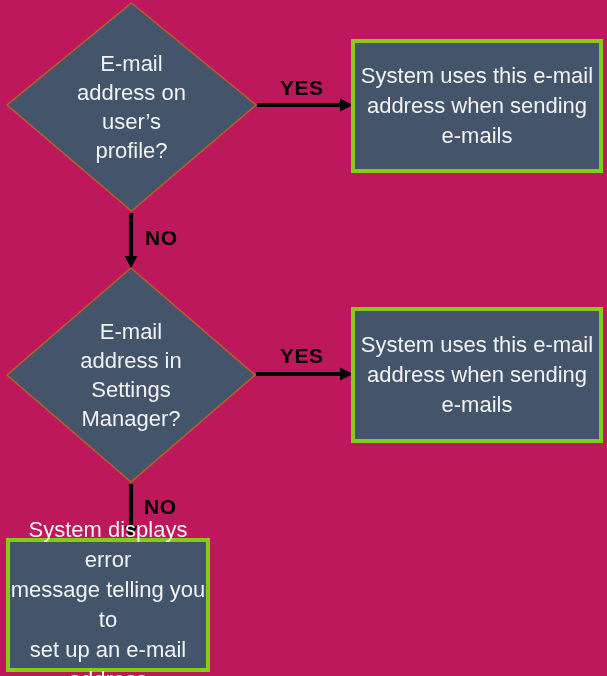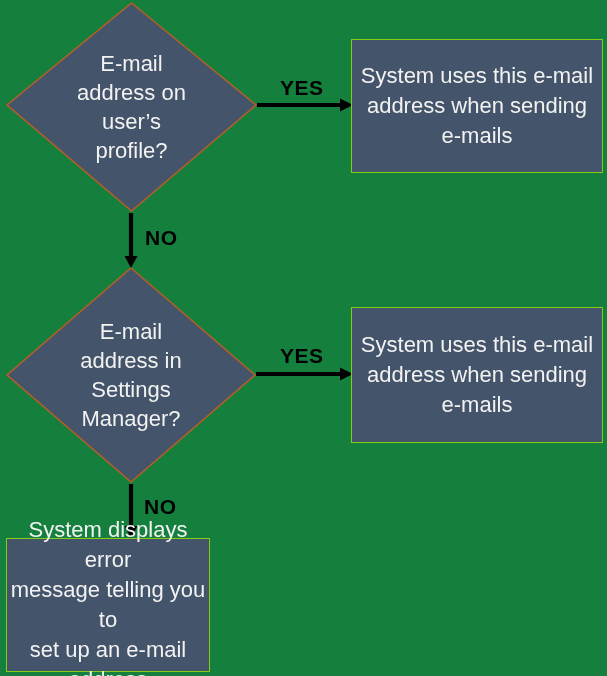--- a/index.html
+++ b/index.html
@@ -1,35 +1,35 @@
 <!DOCTYPE html>
 <html><head>
 <meta charset="utf-8">
 <style>
   html, body { margin: 0; padding: 0; background: #ffffff; }
   .canvas {
     position: relative;
     width: 607px;
     height: 676px;
-    background: #15803d;
+    background: #be185d;
     font-family: "Liberation Sans", sans-serif;
     overflow: hidden;
   }
   .shapes-layer {
     position: absolute;
     left: 0; top: 0;
     width: 607px; height: 676px;
   }
   .diamond { stroke-width: 1.6; }
   .stem { stroke-width: 4.2; }
   .box {
     position: absolute;
     box-sizing: border-box;
     background: #44546A;
-    border: 1px solid #84cc16;
+    border: 4px solid #84cc16;
     color: #F2F2F2;
     display: flex;
     align-items: center;
     justify-content: center;
     text-align: center;
     font-size: 22px;
     line-height: 30px;
     white-space: pre-line;
   }
   .box-result-1 { left: 351px; top: 39px;  width: 252px; height: 134px; }

